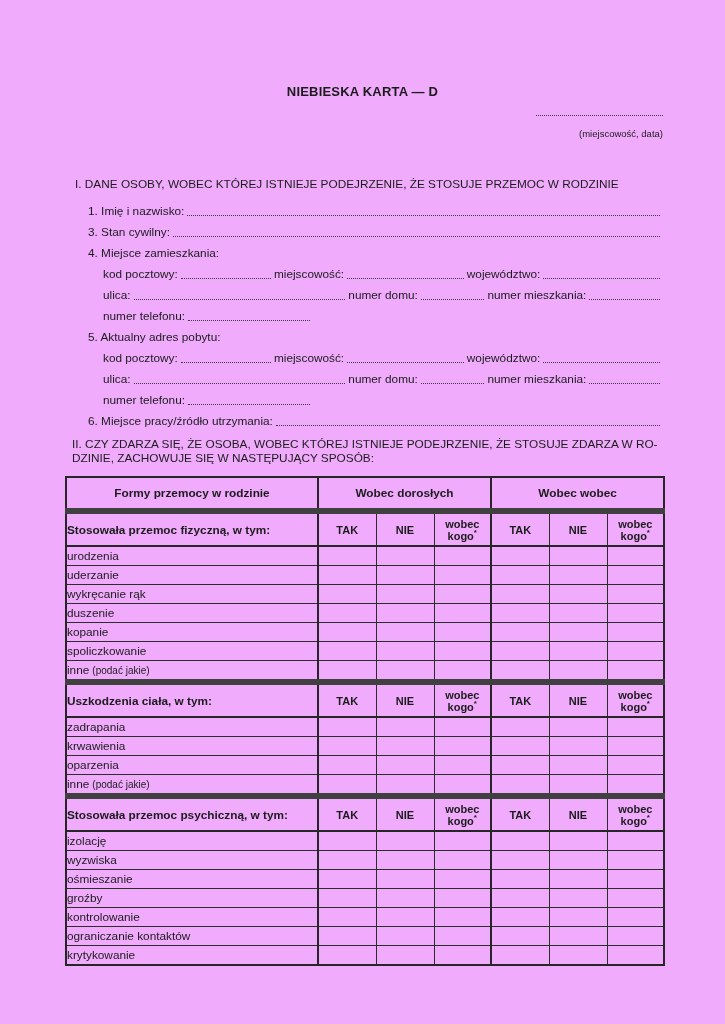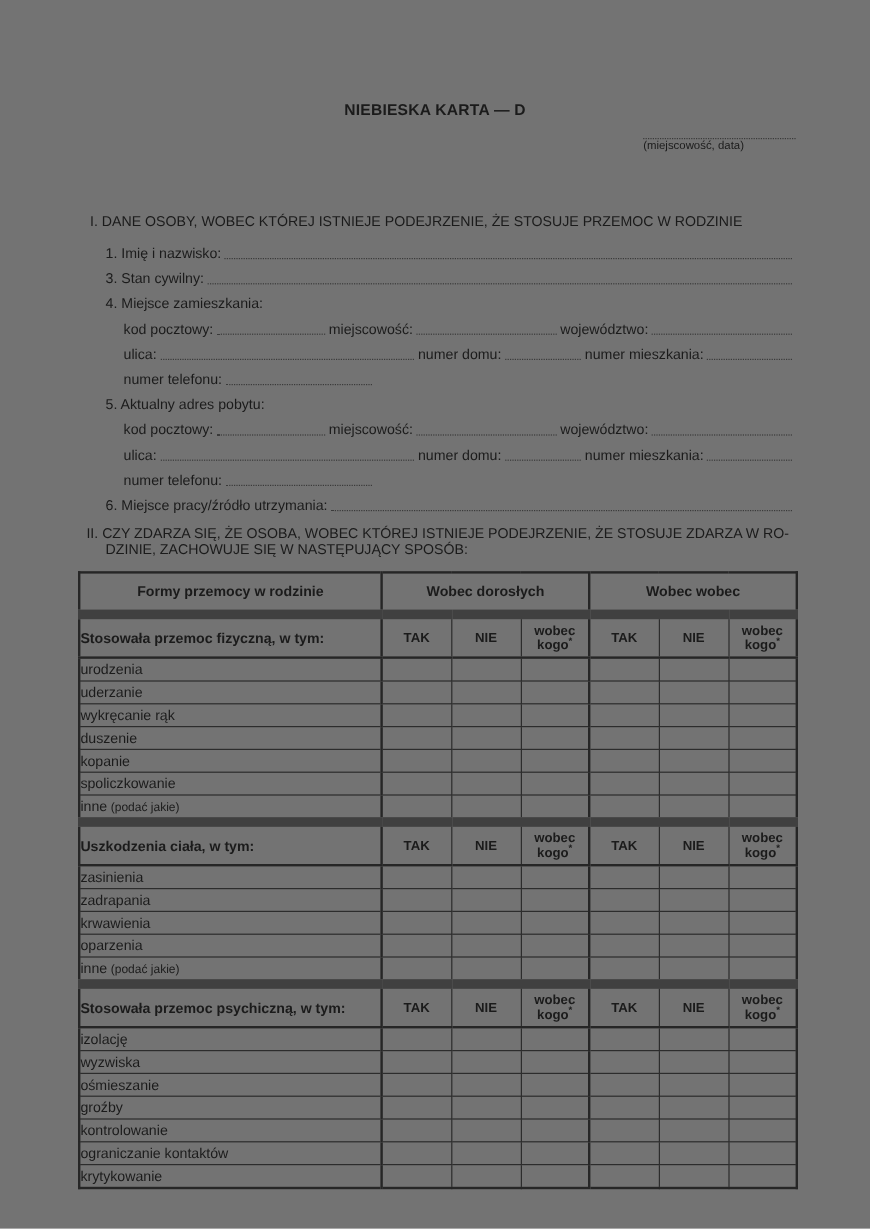--- a/index.html
+++ b/index.html
@@ -1,49 +1,49 @@
 <!DOCTYPE html>
 <html lang="pl"><head>
 <meta charset="utf-8">
 <style>
   html,body { margin:0; padding:0; background:#ffffff; }
   .page {
-    position:relative; width:725px; height:1024px; background:#737373;
+    position:relative; width:725px; height:1024px; background:#f0abfc;
     font-family:"Liberation Sans", sans-serif; color:#1b1b1b; overflow:hidden;
   }
   
   .title { text-align:center; padding-top:84px; font-size:13px; font-weight:700; letter-spacing:.2px; }
   
   .place-date { position:absolute; top:109px; right:62px; width:127px; }
   .pd-line { border-bottom:1.7px dotted #3a3a3a; height:6px; }
-  .pd-caption { text-align:left; font-size:9.5px; margin-top:0; }
+  .pd-caption { text-align:right; font-size:9.5px; margin-top:12px; }
   
   .sec1-heading { margin:78px 62px 0 75px; font-size:11.8px; }
   .items { margin:7px 62px 0 88px; font-size:11.8px; }
   .line { display:flex; align-items:flex-end; height:21px;text-align:center; }
   .line .lbl { line-height:16px; white-space:pre; }
   .sub { margin-left:15px; }
   .dots { border-bottom:1.7px dotted #3a3a3a; margin:0 3px 3px 3px; }
   .f1  { flex:1; }
   .f067{ flex:.67; }
   .fA  { flex:.85; }
   .fB  { flex:1.1; }
   .fC  { flex:1.1; }
   .fS  { flex:3; }
   .fH  { flex:.9; }
   .fM  { flex:1; }
   .tel { width:122px; }
   
   .sec2 { margin:9px 62px 0 72px; font-size:11.8px; line-height:13.5px; }
-  .sec2 .l2 { margin-left:16px; }
+  .sec2 .l2 { }
   
   .vtable { margin:11px 0 0 65px; width:598px; border-collapse:collapse; table-layout:fixed; border:2px solid #262626; }
   .vtable th, .vtable td { border:1px solid #2c2c2c; padding:0; }
   .hd th { height:30px; font-size:11.8px; font-weight:700; text-align:center; vertical-align:middle; border-bottom:2px solid #262626; }
-  .sh th { height:31px; border-top:8px solid #404040; border-bottom:2px solid #262626; }
+  .sh th { height:31px; border-top:6px solid #404040; border-bottom:2px solid #262626; }
   .shlab { font-size:11.8px; font-weight:700; text-align:left; padding-left:6px; vertical-align:middle; }
   .ac { font-size:11px; font-weight:700; text-align:center; vertical-align:middle; line-height:12px; }
   .ac sup { font-size:8px; line-height:0; }
   .r td { height:18px; }
   .lab { font-size:11.8px; text-align:left; padding-left:5px; vertical-align:middle; }
   .note { font-size:10px; margin-left:3px; }
   .g { border-left:2px solid #262626 !important; }
 </style>
 </head>
 <body>
@@ -234,29 +234,20 @@
       <th class="shlab">Uszkodzenia ciała, w tym:</th>
       <th class="ac g">TAK</th>
       <th class="ac">NIE</th>
       <th class="ac"><span>wobec kogo</span><sup>*</sup></th>
       <th class="ac g">TAK</th>
       <th class="ac">NIE</th>
       <th class="ac"><span>wobec kogo</span><sup>*</sup></th>
     </tr>
 
     <tr class="r">
-      <td class="lab"><span>zasinienia</span><span class="note"></span></td>
-      <td class="ans g"></td>
-          <td class="ans"></td>
-          <td class="ans"></td>
-      <td class="ans g"></td>
-          <td class="ans"></td>
-          <td class="ans"></td>
-    </tr>
-    <tr class="r">
       <td class="lab"><span>zadrapania</span><span class="note"></span></td>
       <td class="ans g"></td>
           <td class="ans"></td>
           <td class="ans"></td>
       <td class="ans g"></td>
           <td class="ans"></td>
           <td class="ans"></td>
     </tr>
     <tr class="r">
       <td class="lab"><span>krwawienia</span><span class="note"></span></td>

